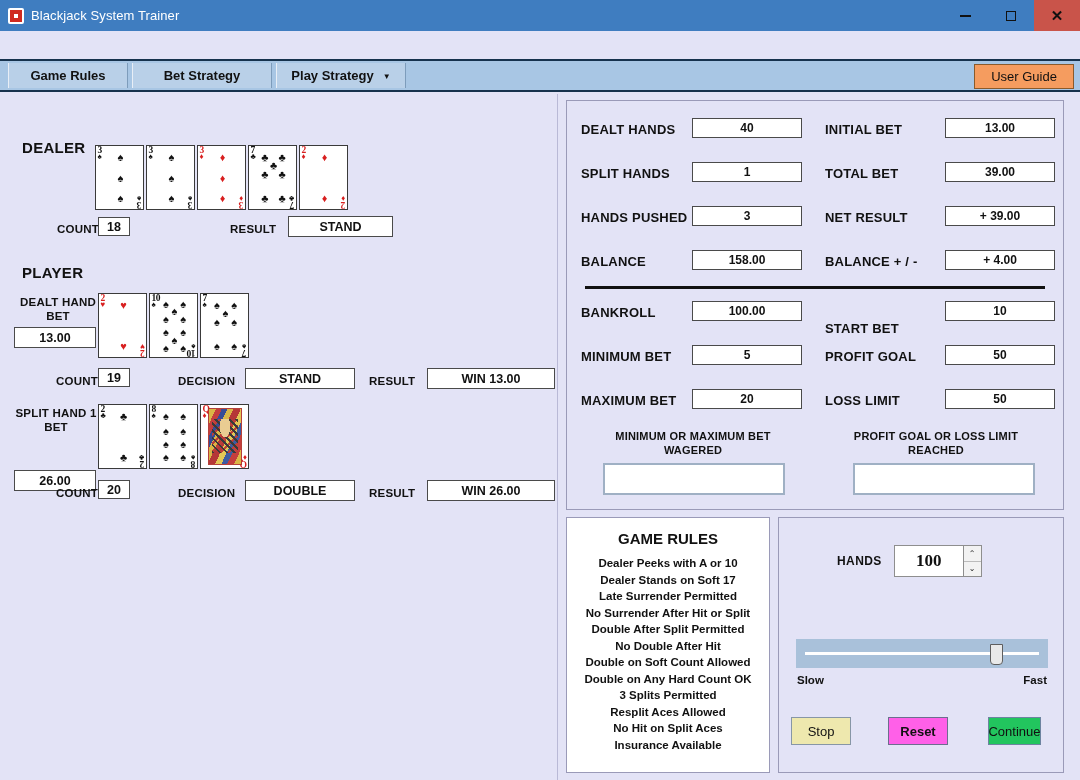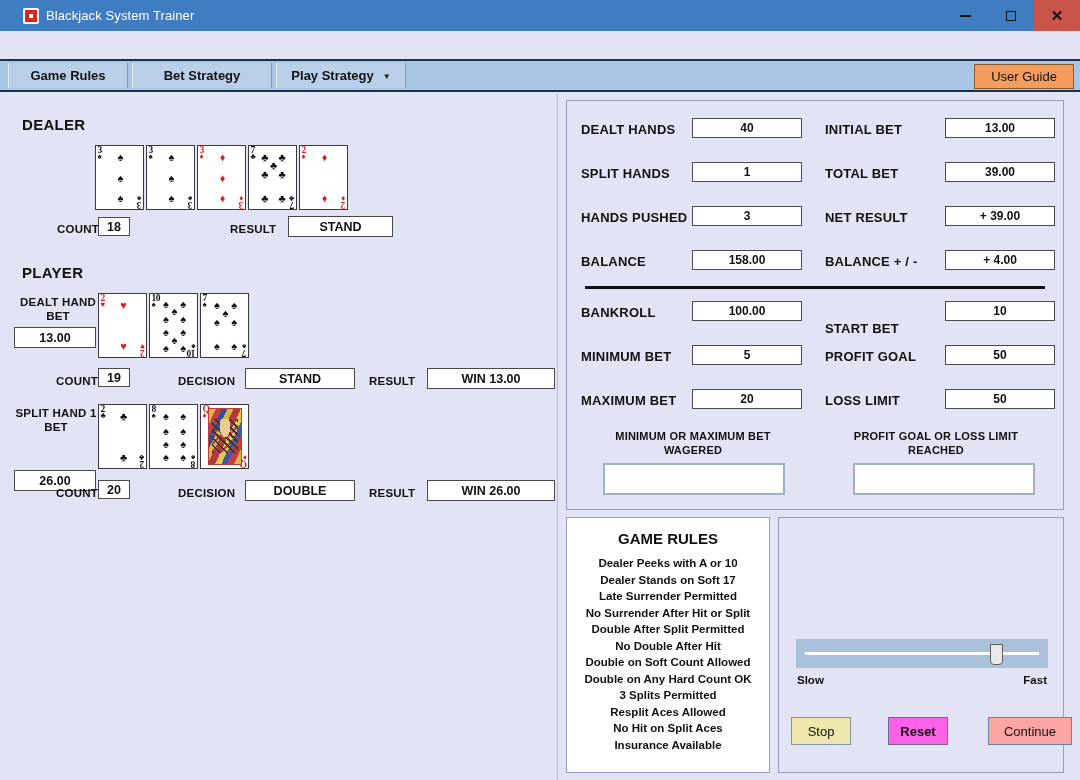--- a/index.html
+++ b/index.html
@@ -9,21 +9,21 @@
     font-family:"Liberation Sans", sans-serif;
     background:#e3e3f6;
     overflow:hidden;
     -webkit-font-smoothing:antialiased;
   }
   #app { position:relative; width:1080px; height:780px; }
 
   
   .titlebar{
     position:absolute; left:0; top:0; width:1080px; height:31px;
-    background:#3f7dc0; display:flex; align-items:center;padding-left:15px;
+    background:#3f7dc0; display:flex; align-items:center;
   }
   .tb-icon{ width:16px;height:16px;margin-left:8px;margin-right:7px;position:relative;flex:none;
             background:#fff; border-radius:2px; }
   .tb-icon:before{content:"";position:absolute;left:2px;top:2px;width:12px;height:12px;
     background:
       radial-gradient(circle at 50% 50%, #fff 0 2.2px, rgba(0,0,0,0) 2.3px),
       radial-gradient(circle at 50% 12%, #d02a20 0 2.6px, rgba(0,0,0,0) 2.7px),
       radial-gradient(circle at 88% 50%, #d02a20 0 2.6px, rgba(0,0,0,0) 2.7px),
       radial-gradient(circle at 50% 88%, #d02a20 0 2.6px, rgba(0,0,0,0) 2.7px),
       radial-gradient(circle at 12% 50%, #d02a20 0 2.6px, rgba(0,0,0,0) 2.7px),
@@ -171,21 +171,21 @@
                   background:#e9e9e9; border:1px solid #5e5e5e; border-radius:0 0 4px 4px; }
   .slow{ position:absolute; left:18px; top:156px; font-size:11.5px; font-weight:bold; color:#111; }
   .fast{ position:absolute; right:16px; top:156px; font-size:11.5px; font-weight:bold; color:#111; }
   .btn{
     position:absolute; top:199px; height:28px; width:60px;
     display:flex;align-items:center;justify-content:center;
     font-size:13px; color:#111; border:1px solid #8796a6;
   }
   .btn.stop{ left:12px; background:#eee8ae; }
   .btn.reset{ left:109px; background:#ff60e8; border-color:#6d6d8f; font-weight:bold; }
-  .btn.cont{ left:209px; width:84px; background:#fca5a5; border-color:#6d84a0; }
+  .btn.cont{ left:209px; width:53px; background:#22c55e; border-color:#6d84a0; }
 </style>
 </head>
 <body>
 
 <div id="app">
 
   <div class="titlebar">
     <div class="tb-icon"></div>
     <div class="tb-title">Blackjack System Trainer</div>
     <div class="tb-btns">
@@ -213,21 +213,21 @@
       <span>Play Strategy</span>
       <span class="caret">▼</span>
     </div>
     <div class="userguide">
       <span>User Guide</span>
     </div>
   </div>
 
   <div class="leftpanel">
 
-    <div class="sec-title" style="left:22px; top:22px;">DEALER</div>
+    <div class="sec-title" style="left:22px; top:45px;">DEALER</div>
     <div id="dealer-cards">
         <div class="card" style="left: 95px; top: 51px;">
           <div class="corner blk">
             <span class="r">3</span>
             <span class="s">♠</span>
           </div>
           <div class="corner br blk">
             <span class="r">3</span>
             <span class="s">♠</span>
           </div>
@@ -530,20 +530,30 @@
         <div>Double on Soft Count Allowed</div>
         <div>Double on Any Hard Count OK</div>
         <div>3 Splits Permitted</div>
         <div>Resplit Aces Allowed</div>
         <div>No Hit on Split Aces</div>
         <div>Insurance Available</div>
       </div>
   </div>
 
   <div class="ctrlbox">
+    <div class="hands-row">
+      <div class="hands-lbl">HANDS</div>
+      <div class="spin-wrap">
+        <div class="spin-val">100</div>
+        <div class="spin-btns">
+          <div class="spin-b">⌃</div>
+          <div class="spin-b">⌄</div>
+        </div>
+      </div>
+    </div>
     <div class="slider">
       <div class="track"></div>
       <div class="thumb" id="slider-thumb" style="left: 194px;"></div>
     </div>
     <div class="slow">Slow</div>
     <div class="fast">Fast</div>
     <div class="btn stop">Stop</div>
     <div class="btn reset">Reset</div>
     <div class="btn cont">Continue</div>
   </div>

